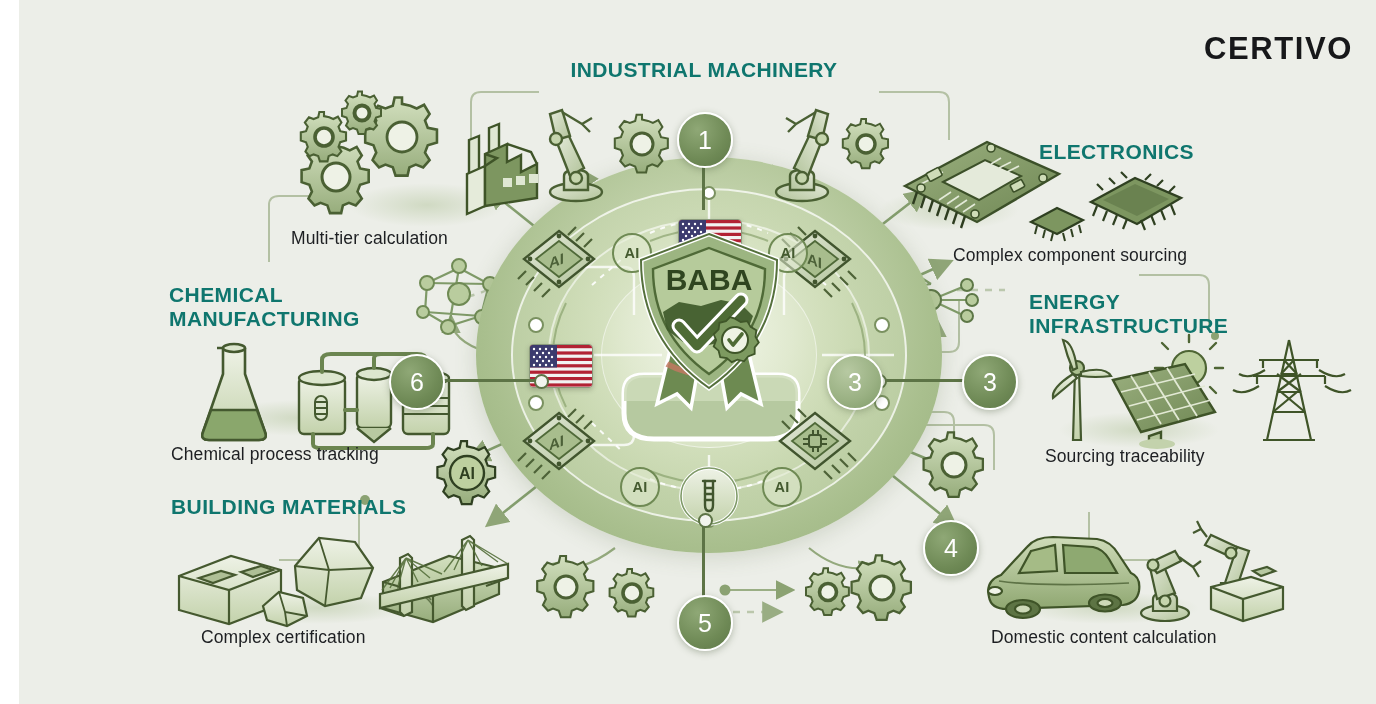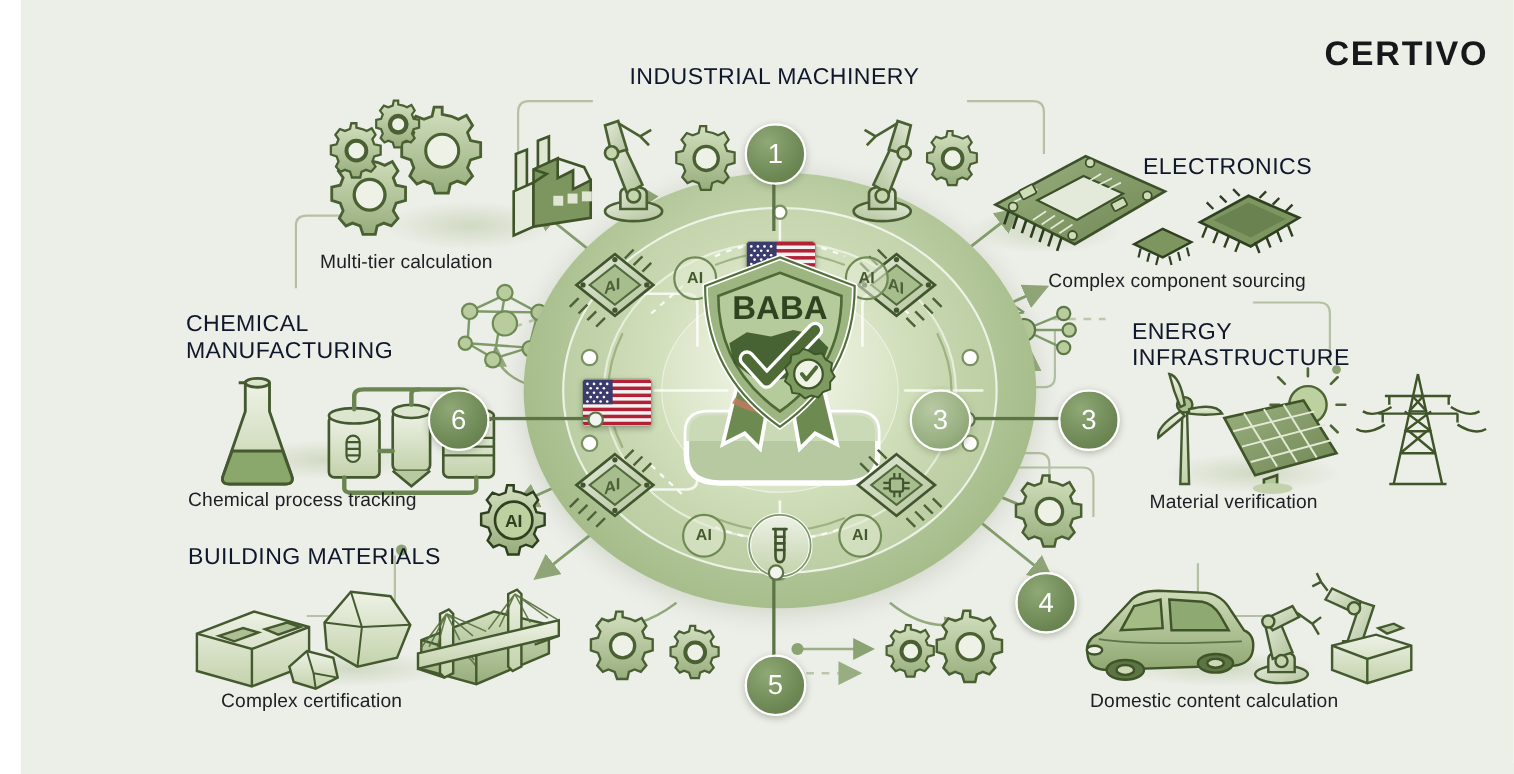--- a/index.html
+++ b/index.html
@@ -27,22 +27,22 @@
     font-size: 31px;
     font-weight: 700;
     letter-spacing: 1.6px;
     color: #17181a;
     font-family: "Liberation Sans", sans-serif;
   }
 
   
   .sector { position: absolute; }
   .sector-title {
-    font-weight: 400;
-    color: #0f172a;
+    font-weight: 700;
+    color: #0f766e;
     letter-spacing: 0.4px;
     line-height: 1.12;
     font-size: 21px;
     white-space: pre-line;
   }
   .sector-caption {
     color: #1d1f22;
     font-size: 17.5px;
     letter-spacing: 0.1px;
     white-space: nowrap;
@@ -900,21 +900,21 @@
       <path d="M0,-36 L9,-34 L16,-31 L24,-35 L30,-25 L25,-18 L28,-10 L38,-8 L38,6
                L28,9 L25,17 L30,25 L23,33 L15,30 L8,33 L6,42 L-7,42 L-10,33 L-18,30
                L-25,33 L-32,25 L-28,17 L-31,9 L-40,6 L-40,-8 L-31,-10 L-28,-18
                L-33,-25 L-26,-34 L-18,-31 L-10,-34 L-8,-43 L0,-43 Z" transform="scale(0.76)" fill="url(#gGear)" stroke="#4a6033" stroke-width="3"></path>
       <circle cx="0" cy="0" r="12" fill="#eef2e6" stroke="#4a6033" stroke-width="3"></circle>
     </g>
   </svg>
 
   <div class="sector-caption" style="position:absolute;left:272px;top:228px;">Multi-tier calculation</div>
   <div class="sector-caption" style="position:absolute;left:934px;top:245px;">Complex component sourcing</div>
-  <div class="sector-caption" style="position:absolute;left:1026px;top:446px;">Material verification</div>
+  <div class="sector-caption" style="position:absolute;left:1026px;top:446px;">Sourcing traceability</div>
   <div class="sector-caption" style="position:absolute;left:972px;top:627px;">Domestic content calculation</div>
   <div class="sector-caption" style="position:absolute;left:182px;top:627px;">Complex certification</div>
   <div class="sector-caption" style="position:absolute;left:152px;top:444px;">Chemical process tracking</div>
 
   <div class="node no-sel" style="left:658px;top:112px;">1</div>
   <div class="node no-sel" style="left:370px;top:354px;">6</div>
   <div class="node hollow no-sel" style="left:808px;top:354px;">3</div>
   <div class="node no-sel" style="left:943px;top:354px;">3</div>
   <div class="node no-sel" style="left:904px;top:520px;">4</div>
   <div class="node no-sel" style="left:658px;top:595px;">5</div>

